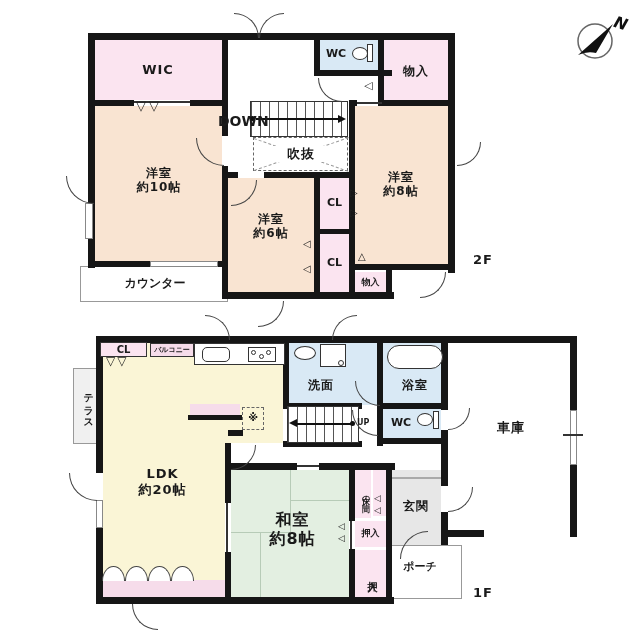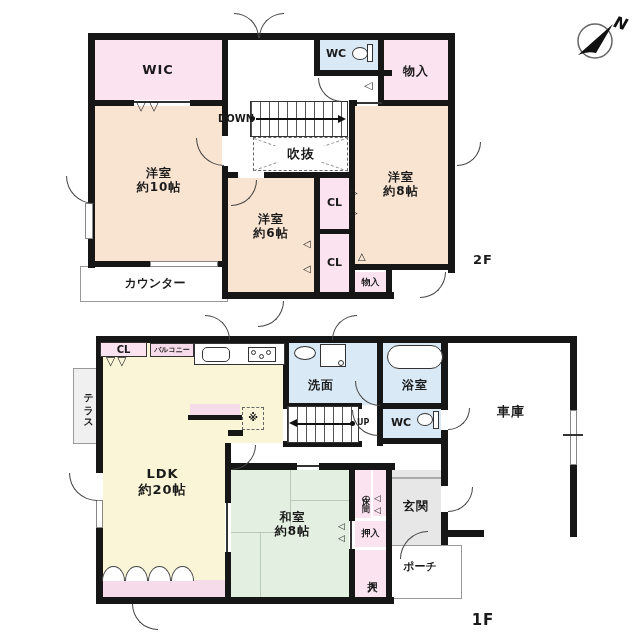--- a/index.html
+++ b/index.html
@@ -77,21 +77,21 @@
     <div class="w" style="left:314px;top:229px;width:41px;height:5px;"></div>
     <div class="w" style="left:386px;top:270px;width:6px;height:29px;"></div>
 
     <div class="win" style="left:85px;top:203px;width:8px;height:36px;"></div>
     <div class="win" style="left:150px;top:261px;width:68px;height:6px;"></div>
 
     <div class="stairs" style="left:250px;top:101px;width:98px;height:36px;"></div>
     <div class="hline" style="left:256px;top:118px;width:82px;"></div>
     <div class="tri-r" style="left:338px;top:115px;"></div>
     <div class="dot" style="left:250px;top:116px;"></div>
-    <div class="lbl" style="left:218px;top:113px;width:32px;font-size:10px;text-align:right;letter-spacing:0;">DOWN</div>
+    <div class="lbl" style="left:218px;top:113px;width:32px;font-size:14px;text-align:right;letter-spacing:0;">DOWN</div>
 
     <div class="dash" style="left:253px;top:137px;width:95px;height:34px;"></div>
     <div class="diag" style="left:254px;top:138px;width:100px;transform:rotate(19.2deg);"></div>
     <div class="diag" style="left:254px;top:170px;width:100px;transform:rotate(-19.2deg);"></div>
     <div class="lbl" style="left:270px;top:146px;width:62px;font-size:13px;background:#fff;">吹抜</div>
 
     <div class="arc bl" style="left:234px;top:13px;width:25px;height:25px;"></div>
     <div class="arc br" style="left:259px;top:13px;width:25px;height:25px;"></div>
     <div class="arc tr" style="left:318px;top:78px;width:24px;height:24px;"></div>
     <div class="arc tr" style="left:196px;top:138px;width:28px;height:28px;"></div>
@@ -239,37 +239,37 @@
     <div class="mark" style="left:106px;top:355px;font-size:12px;letter-spacing:2px;">▽▽</div>
     <div class="mark" style="left:338px;top:522px;font-size:9px;">◁</div>
     <div class="mark" style="left:338px;top:534px;font-size:9px;">◁</div>
     <div class="mark" style="left:374px;top:494px;font-size:9px;">◁</div>
     <div class="mark" style="left:374px;top:506px;font-size:9px;">◁</div>
 
     <div class="lbl" style="left:120px;top:466px;width:85px;font-size:13px;">
       <span>LDK</span><br>
       <span>約20帖</span>
     </div>
-    <div class="lbl" style="left:250px;top:510px;width:85px;font-size:12px;">
+    <div class="lbl" style="left:250px;top:510px;width:85px;font-size:16px;">
       <span>和室</span><br>
       <span>約8帖</span>
     </div>
     <div class="lbl" style="left:296px;top:378px;width:50px;font-size:12px;">洗面</div>
     <div class="lbl" style="left:392px;top:378px;width:46px;font-size:12px;">浴室</div>
     <div class="lbl" style="left:388px;top:416px;width:26px;font-size:11px;letter-spacing:0;">WC</div>
-    <div class="lbl" style="left:488px;top:404px;width:46px;font-size:13px;text-align:center;">車庫</div>
+    <div class="lbl" style="left:488px;top:420px;width:46px;font-size:13px;text-align:center;">車庫</div>
     <div class="lbl" style="left:394px;top:499px;width:44px;font-size:12px;">玄関</div>
     <div class="lbl" style="left:394px;top:560px;width:52px;font-size:11px;letter-spacing:0;">ポーチ</div>
     <div class="lbl vlbl" style="left:77px;top:375px;width:17px;height:62px;font-size:10px;letter-spacing:1px;">テラス</div>
     <div class="lbl vlbl" style="left:356px;top:473px;width:14px;height:44px;font-size:8px;letter-spacing:0;">床の間</div>
     <div class="lbl" style="left:355px;top:528px;width:31px;font-size:9px;letter-spacing:0;">押入</div>
     <div class="lbl vlbl" style="left:363px;top:554px;width:15px;height:40px;font-size:10px;letter-spacing:1px;">押入</div>
     <div class="lbl" style="left:100px;top:344px;width:47px;font-size:10px;letter-spacing:0;">CL</div>
     <div class="lbl" style="left:150px;top:346px;width:44px;font-size:7px;letter-spacing:0;">バルコニー</div>
-    <div class="lbl" style="left:468px;top:585px;width:30px;font-size:15px;margin-top:26px;">1F</div>
+    <div class="lbl" style="left:468px;top:585px;width:30px;font-size:13px;">1F</div>
   </div>
 
   <svg width="62" height="56" viewBox="0 0 62 56" style="position:absolute;left:572px;top:10px;">
     <circle cx="23" cy="31" r="17" fill="#fff" stroke="#666" stroke-width="1.5"></circle>
     <path d="M6,45 L41,14 L24,43 Q15,41 6,45 Z" fill="#111"></path>
     <text x="42" y="18" font-size="16" font-weight="bold" font-style="italic" font-family="DejaVu Sans, sans-serif" fill="#111" transform="rotate(18 46 13)">N</text>
   </svg>
 
 </div>
 

